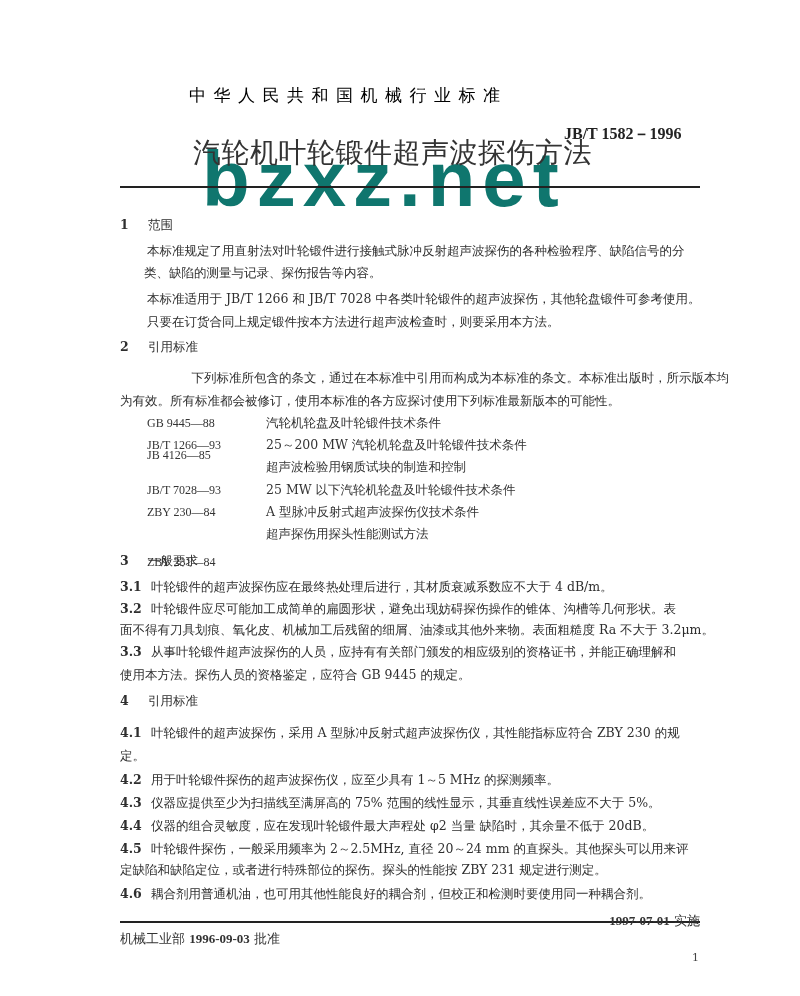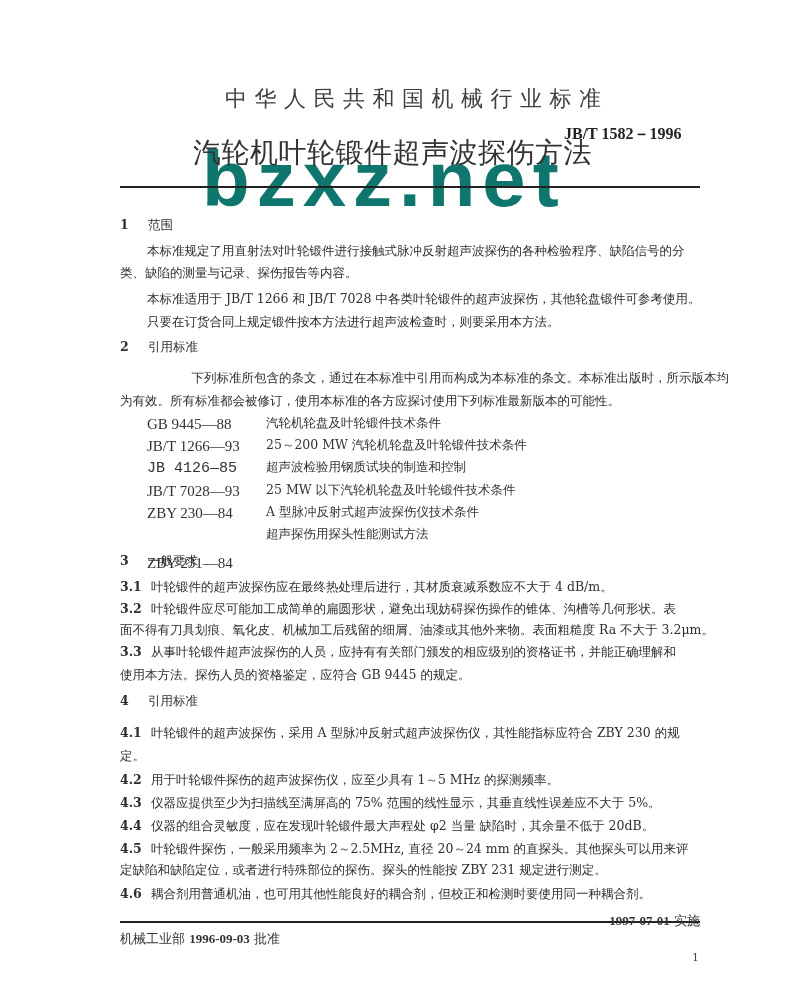--- a/index.html
+++ b/index.html
@@ -3,22 +3,22 @@
   <meta charset="utf-8">
   <style>
     html, body { margin: 0; padding: 0; background: #ffffff; }
     body {
       width: 800px; height: 996px; position: relative; overflow: hidden;
       font-family: "DejaVu Serif", "Liberation Serif", serif;
       color: #2a2a2a;
     }
     .abs { position: absolute; }
     .org-title {
-      left: 189px; top: 84px; font-size: 22px; letter-spacing: 7.5px; color: #404040;
-      font-family: "DejaVu Sans", sans-serif; font-weight: normal; margin-left: 36px;
+      left: 189px; top: 84px; font-size: 17px; letter-spacing: 7.5px; color: #000000;
+      font-family: "DejaVu Sans", sans-serif; font-weight: normal;
     }
     .doc-title {
       left: 193px; top: 134px; font-size: 28px; color: #333; letter-spacing: 0.5px;
     }
     .std-no {
       left: 564px; top: 124px; font-size: 16px; font-weight: bold; color: #222;
       font-family: "Liberation Serif", serif;
     }
     .watermark {
       left: 202px; top: 140px; font-size: 78px; font-weight: bold; color: #0f766e;
@@ -30,21 +30,21 @@
     .rule.bottom { top: 921px; }
     .content { z-index: 1; }
     .line {
       position: absolute; left: 120px; width: 582px; font-size: 12.5px; line-height: 18px;
       white-space: nowrap; color: #2e2e2e;
     }
     .line.indent { left: 147px; }
     .sec-num { font-weight: bold; display: inline-block; }
     .sec-h .sec-num { width: 24px; }
     .clause-num { font-weight: bold; display: inline-block; width: 27px; }
-    .ref-code { position: absolute; left: 147px; font-size: 15px; font-family: "Liberation Serif", serif; color:#333; }
+    .ref-code { position: absolute; left: 147px; font-size: 12px; font-family: "Liberation Serif", serif; color:#333; }
     .ref-title { position: absolute; left: 266px; font-size: 12.5px; color:#333; white-space: nowrap; }
     .footer-left { left: 120px; top: 930px; font-size: 13px; color: #333; }
     .footer-right { right: 100px; top: 912px; font-size: 13px; color: #333; }
     .footer-date { font-weight: bold; font-family: "Liberation Serif", serif; }
     .page-no { right: 101px; top: 951px; font-size: 11px; color: #444; }
   </style>
 </head>
 <body>
 
 <div class="abs org-title">中华人民共和国机械行业标准</div>
@@ -53,42 +53,42 @@
 <div class="abs std-no content">JB/T 1582－1996</div>
 <div class="abs rule top"></div>
 
 <div class="content">
 
   <div class="line sec-h" style="top:216px;">
     <span class="sec-num">1</span>
     <span>范围</span>
   </div>
   <div class="line indent" style="top:242px;">本标准规定了用直射法对叶轮锻件进行接触式脉冲反射超声波探伤的各种检验程序、缺陷信号的分</div>
-  <div class="line" style="top:264px;">类、缺陷的测量与记录、探伤报告等内容。</div>
+  <div class="line" style="top:264px;margin-left:24px;">类、缺陷的测量与记录、探伤报告等内容。</div>
   <div class="line indent" style="top:290px;">本标准适用于 JB/T 1266 和 JB/T 7028 中各类叶轮锻件的超声波探伤，其他轮盘锻件可参考使用。</div>
   <div class="line indent" style="top:313px;">只要在订货合同上规定锻件按本方法进行超声波检查时，则要采用本方法。</div>
 
   <div class="line sec-h" style="top:338px;">
     <span class="sec-num">2</span>
     <span>引用标准</span>
   </div>
   <div class="line indent" style="top:369px;text-align:right;">下列标准所包含的条文，通过在本标准中引用而构成为本标准的条文。本标准出版时，所示版本均</div>
   <div class="line" style="top:392px;">为有效。所有标准都会被修订，使用本标准的各方应探讨使用下列标准最新版本的可能性。</div>
 
   <div>
     <div>
       <span class="ref-code" style="top:416px;">GB 9445—88</span>
       <span class="ref-title" style="top:415px;">汽轮机轮盘及叶轮锻件技术条件</span>
     </div>
     <div>
       <span class="ref-code" style="top:438px;">JB/T 1266—93</span>
       <span class="ref-title" style="top:437px;">25～200 MW  汽轮机轮盘及叶轮锻件技术条件</span>
     </div>
     <div>
-      <span class="ref-code" style="top:460px;font-family:Liberation Mono, monospace;">JB 4126—85</span>
+      <span class="ref-code" style="top:448px;">JB 4126—85</span>
       <span class="ref-title" style="top:459px;">超声波检验用钢质试块的制造和控制</span>
     </div>
     <div>
       <span class="ref-code" style="top:483px;">JB/T 7028—93</span>
       <span class="ref-title" style="top:482px;">25 MW  以下汽轮机轮盘及叶轮锻件技术条件</span>
     </div>
     <div>
       <span class="ref-code" style="top:505px;">ZBY 230—84</span>
       <span class="ref-title" style="top:504px;">A 型脉冲反射式超声波探伤仪技术条件</span>
     </div>

